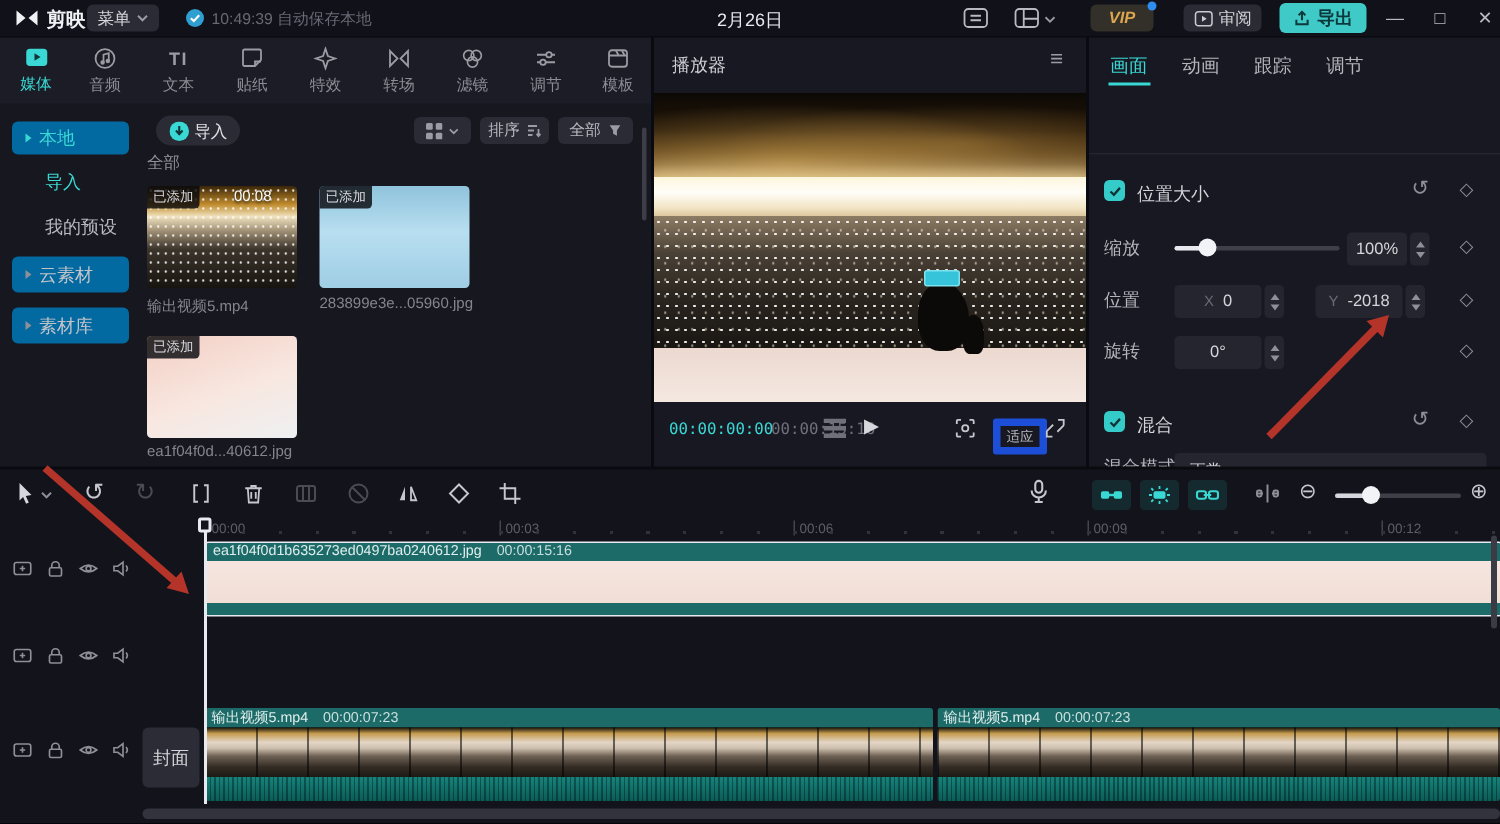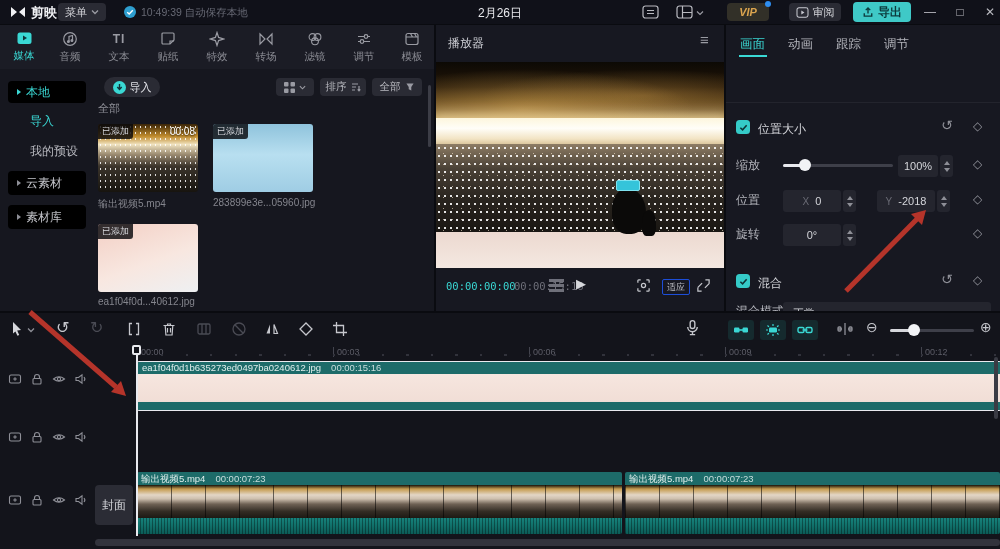--- a/index.html
+++ b/index.html
@@ -14,25 +14,25 @@
   .vip{background:#323028;border-radius:4px;color:#dca54f;font-weight:bold;font-style:italic;font-size:11px;}
   .vip-dot{position:absolute;right:-2px;top:-2px;width:6px;height:6px;border-radius:50%;background:#2e8ef0;}
   .export-btn{background:#3fc9c7;border-radius:4px;color:#0c3a3c;font-weight:bold;font-size:12px;}
   .winbtn{color:#b9bac0;font-size:12px;display:flex;align-items:center;justify-content:center;width:16px;height:16px;}
   
   .media-panel{position:absolute;left:0;top:25px;width:434px;height:286px;background:#16171f;overflow:hidden;}
   .media-tabs{position:absolute;left:0;top:0;width:434px;height:44px;background:#1b1c25;}
   .mtab{position:absolute;top:0;width:48px;height:44px;display:flex;flex-direction:column;align-items:center;justify-content:center;gap:3px;cursor:pointer;}
   .mtab .lbl{font-size:10.5px;color:#8b8c94;}
   .mtab.active .lbl{color:#3ad8d4;}
-  .nav-pill{position:absolute;left:8px;width:78px;height:22px;background:#000000;border-radius:4px;display:flex;align-items:center;gap:5px;padding-left:9px;box-sizing:border-box;font-size:12px;color:#c3c4ca;}
+  .nav-pill{position:absolute;left:8px;width:78px;height:22px;background:#0369a1;border-radius:4px;display:flex;align-items:center;gap:5px;padding-left:9px;box-sizing:border-box;font-size:12px;color:#c3c4ca;}
   .tri{width:0;height:0;border-top:3.5px solid transparent;border-bottom:3.5px solid transparent;border-left:4.5px solid #8e8f97;}
   .thumb{position:absolute;width:100px;height:68px;border-radius:3px;overflow:hidden;}
   .badge{position:absolute;left:0;top:0;background:rgba(8,9,12,.82);color:#d8d9de;font-size:9px;padding:1px 4px;border-radius:0 0 3px 0;}
-  .dur{position:absolute;right:3px;top:2px;color:#fff;font-size:10px;text-shadow:0 1px 2px rgba(0,0,0,.8);}
+  .dur{position:absolute;right:17px;top:2px;color:#fff;font-size:10px;text-shadow:0 1px 2px rgba(0,0,0,.8);}
   .fname{position:absolute;width:104px;font-size:10px;color:#84858d;white-space:nowrap;overflow:hidden;text-overflow:ellipsis;}
   .t-video{background:
     radial-gradient(circle,rgba(255,255,255,.85) 0 .6px,transparent 1px) 0 0/5px 6px,
     linear-gradient(180deg,#3a2508 0%,#c08b2d 18%,#f0e3c0 30%,#9a8a70 45%,#3c352c 62%,#17140f 100%);}
   .t-blue{background:linear-gradient(180deg,#8fc3dc,#b8dff0 45%,#9fcde4);}
   .t-pink{background:linear-gradient(160deg,#f3cfc4,#f8e7e0 55%,#eef0f2);}
   
   .player{position:absolute;left:436px;top:25px;width:288px;height:286px;background:#171821;overflow:hidden;}
   .preview{position:absolute;left:0;top:37px;width:288px;height:206px;overflow:hidden;background:#000;}
   .band1{position:absolute;left:0;top:0;width:288px;height:56px;background:
@@ -284,21 +284,21 @@
     <svg class="abs ic" style="left:113px;top:254px" width="15" height="13" viewBox="0 0 15 13" fill="#6f707a">
         <rect x="0" y="0" width="15" height="3"></rect>
         <rect x="0" y="5" width="15" height="3"></rect>
         <rect x="0" y="10" width="15" height="3"></rect>
       </svg>
     <span class="abs" style="left:140px;top:251px;font-size:13px;color:#d6d7dc">▶</span>
     <svg class="abs ic" style="left:200px;top:253px" width="15" height="15" viewBox="0 0 16 16" fill="none" stroke="#c6c7cd" stroke-width="1.3">
         <path d="M2 5 V2.8 Q2 2 2.8 2 H5 M11 2 h2.2 Q14 2 14 2.8 V5 M14 11 v2.2 Q14 14 13.2 14 H11 M5 14 H2.8 Q2 14 2 13.2 V11"></path>
         <circle cx="8" cy="8" r="2.2"></circle>
       </svg>
-    <div class="abs" style="left:226px;top:254px;width:26px;height:14px;border:1px solid #1d4ed8;border-radius:2px;display:flex;align-items:center;justify-content:center;font-size:9px;color:#b9bac0">
+    <div class="abs" style="left:226px;top:254px;width:26px;height:14px;border:5px solid #1d4ed8;border-radius:2px;display:flex;align-items:center;justify-content:center;font-size:9px;color:#b9bac0">
         <span>适应</span>
       </div>
     <svg class="abs ic" style="left:260px;top:253px" width="15" height="15" viewBox="0 0 16 16" fill="none" stroke="#c6c7cd" stroke-width="1.3">
         <path d="M10 2 h4 v4 M6 14 H2 v-4 M14 6 L9.5 10.5 M2 10 L6.5 5.5"></path>
       </svg>
   </div>
 
   <div class="props">
     <span class="ptab active" style="left:14px">画面</span>
     <div class="abs" style="left:13px;top:30px;width:28px;height:2px;background:#3ad8d4"></div>

